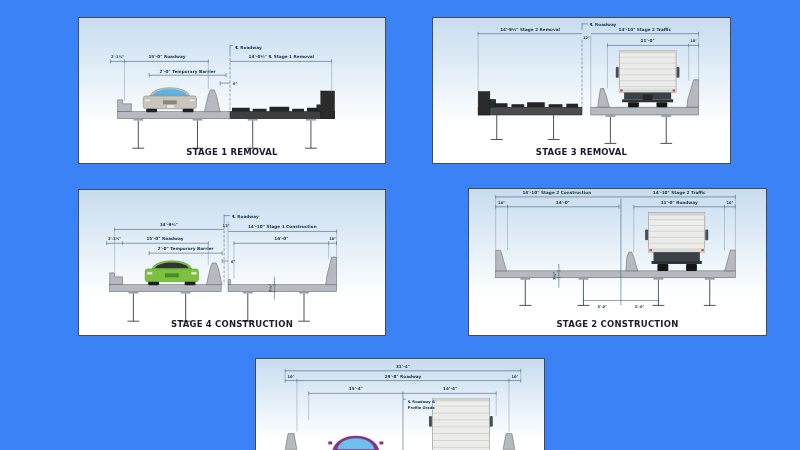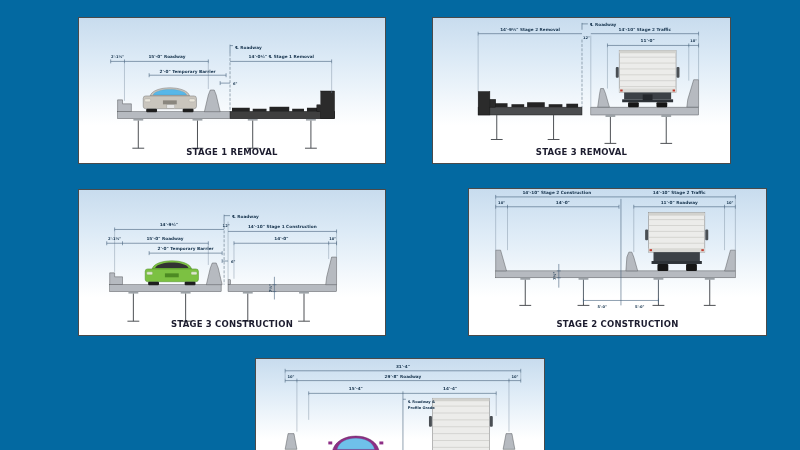--- a/index.html
+++ b/index.html
@@ -1,16 +1,16 @@
 <!DOCTYPE html>
 <html><head>
 <meta charset="utf-8">
 <style>
   html,body{margin:0;padding:0;}
-  .page{position:relative;width:800px;height:450px;background:#0369a1;overflow:hidden;
+  .page{position:relative;width:800px;height:450px;background:#3b82f6;overflow:hidden;
         font-family:"DejaVu Sans", sans-serif;}
   .panel{position:absolute;border:1px solid #4a4a4a;box-sizing:border-box;
          background:linear-gradient(180deg,#c8dcee 0%,#dceaf6 28%,#f3f8fc 58%,#ffffff 74%);}
   .p1{left:78px;top:17px;width:308px;height:147px;}
   .p2{left:432px;top:17px;width:299px;height:147px;}
   .p3{left:78px;top:189px;width:308px;height:147px;}
   .p4{left:432px;top:188px;width:299px;height:148px;margin-left:36px;}
   .p5{left:255px;top:358px;width:290px;height:110px;}
   .panel svg{position:absolute;left:0;top:0;width:100%;height:100%;}
   .ptitle{position:absolute;left:0;right:0;bottom:6px;text-align:center;
@@ -207,21 +207,21 @@
         <text class="dt" x="205" y="39" text-anchor="middle">14'-10" Stage 1 Construction</text>
         <text class="dts" x="35" y="51" text-anchor="middle">2'-1½"</text>
         <text class="dt" x="86" y="51" text-anchor="middle">15'-0" Roadway</text>
         <text class="dt" x="107" y="61" text-anchor="middle">2'-0" Temporary Barrier</text>
         <text class="dts" x="153" y="73.5">6"</text>
         <text class="dt" x="204" y="51" text-anchor="middle">14'-0"</text>
         <text class="dts" x="256" y="51" text-anchor="middle">10"</text>
         <text class="dts" x="194.5" y="99.5" transform="rotate(-90 194.5 99.5)" text-anchor="middle">7½"</text>
       </g>
     </svg>
-    <div class="ptitle">STAGE 3 CONSTRUCTION</div>
+    <div class="ptitle">STAGE 4 CONSTRUCTION</div>
   </section>
 
   <section class="panel p4">
     <svg viewBox="0 0 299 148">
       <g>
         <rect class="conc" x="26" y="83" width="243" height="7"></rect>
         <polygon class="conc" points="26,62 31,62 37,83 26,83"></polygon>
         <polygon class="conc" points="158,83 170,83 166,69 164,64 161,64 159,69"></polygon>
         <polygon class="conc" points="258,83 269,83 269,62 264,62 259,80"></polygon>
         <g>

